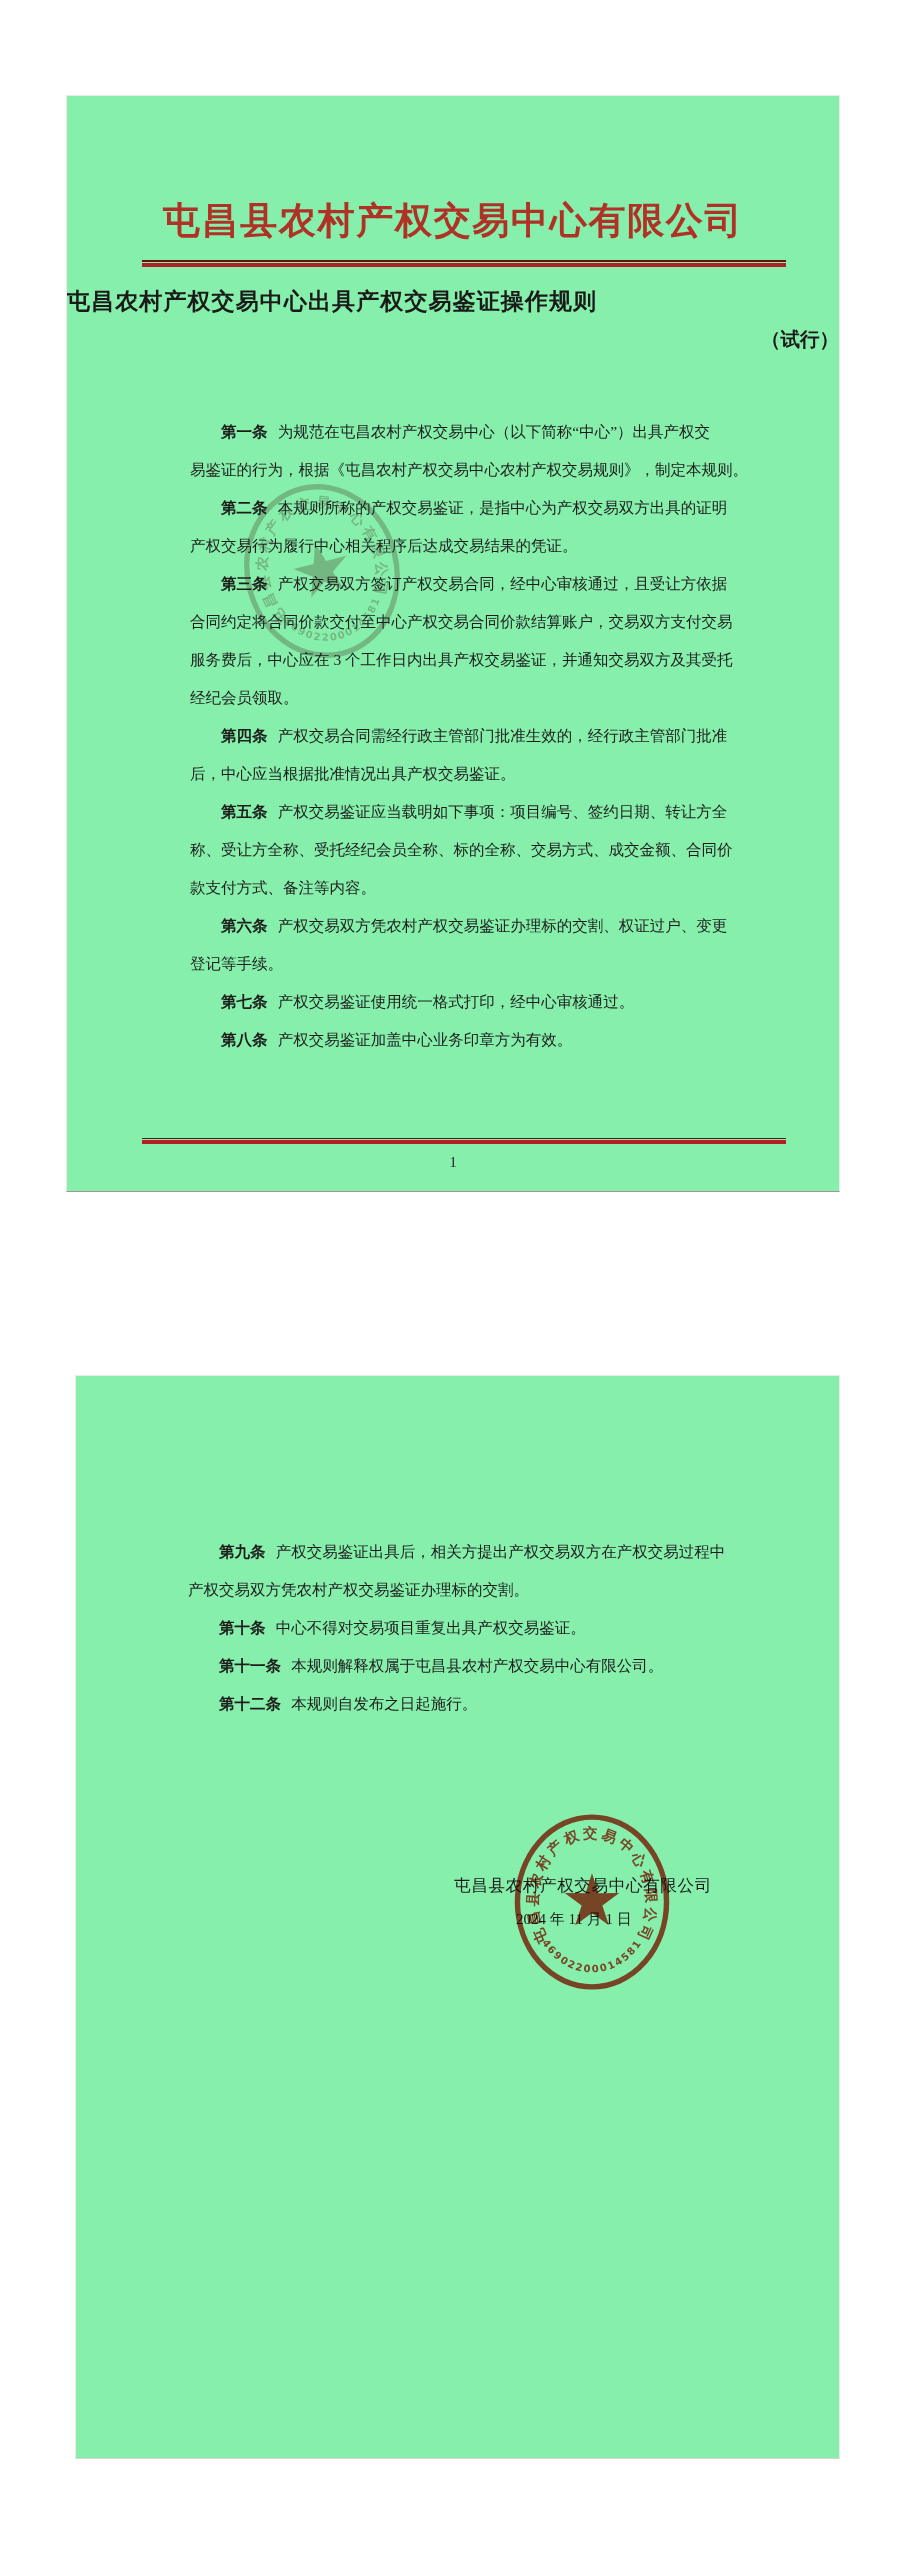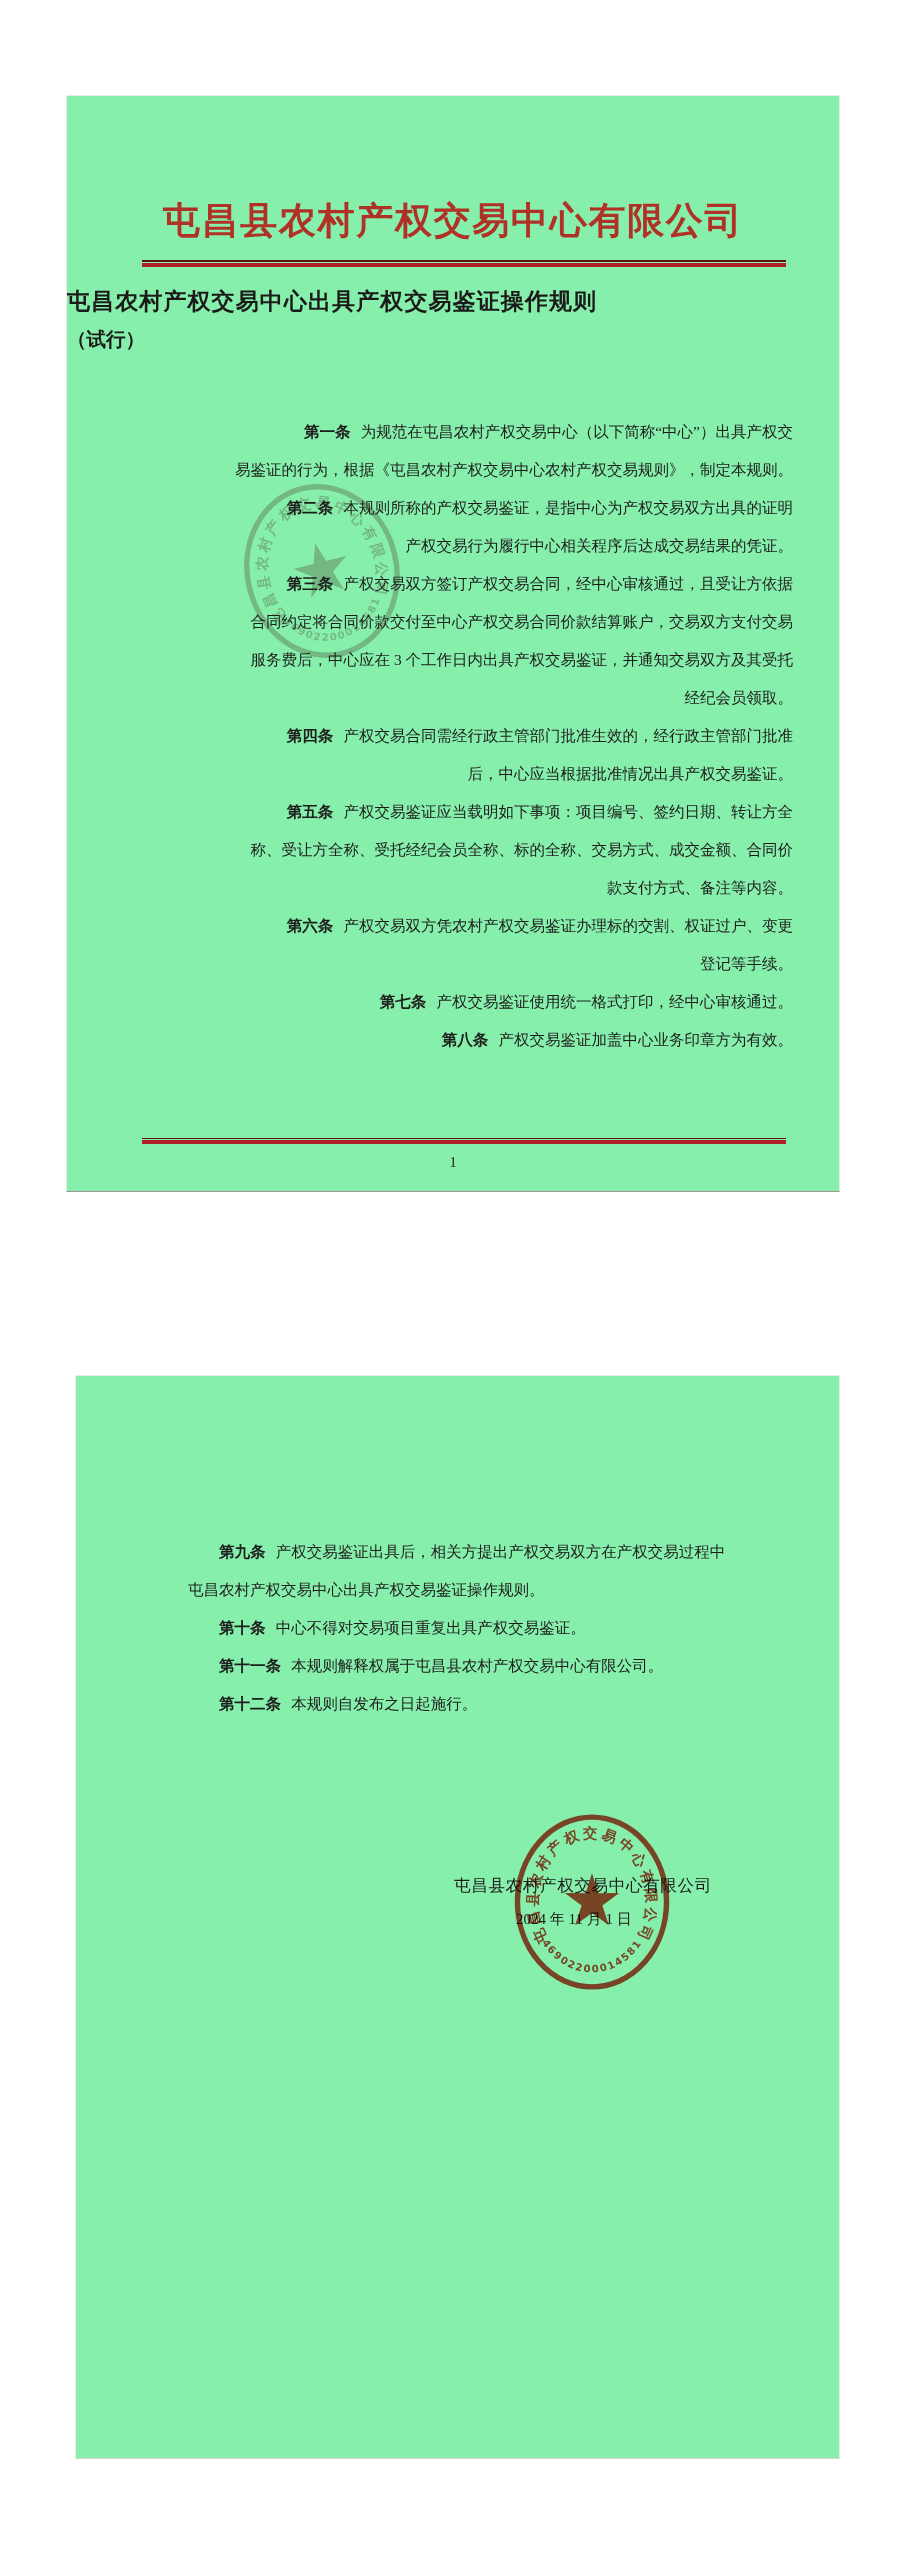--- a/index.html
+++ b/index.html
@@ -31,25 +31,25 @@
   #footer-rule .thin{height:1.1px;margin-bottom:1.1px;}
   #footer-rule .thick{height:3.4px;}
 
   .doc-title{
     position:absolute;top:190px;left:0;width:100%;
     text-align:left;font-size:23px;font-weight:bold;
     letter-spacing:1.1px;color:#1a1a18;white-space:nowrap;
   }
   .doc-subtitle{
     position:absolute;top:230px;left:0;width:100%;
-    text-align:left;font-size:19.5px;font-weight:bold;color:#1a1a18;
+    text-align:right;font-size:19.5px;font-weight:bold;color:#1a1a18;
   }
 
   .body-text{position:absolute;font-size:15.5px;line-height:38px;color:#1d1d1b;}
-  #page1 .body-text{top:317px;left:135px;width:591px;text-align:right;}
+  #page1 .body-text{top:317px;left:123px;width:591px;}
   #page2 .body-text{top:157px;left:112px;width:591px;}
   .line{height:38px;white-space:nowrap;}
   .line.indent{padding-left:31px;}
   .line .head{font-weight:700;margin-right:10.3px;}
   .line .head:empty{margin-right:0;}
 
   .page-number{
     position:absolute;top:1058px;left:0;width:100%;
     text-align:center;font-size:14.3px;color:#222;
   }
@@ -150,21 +150,21 @@
   <div class="page-number">1</div>
 </div>
 
 <div class="page" id="page2">
 
   <div class="body-text">
 
       <div class="line indent"><b class="head">第九条</b><span class="rest">产权交易鉴证出具后，相关方提出产权交易双方在产权交易过程中</span></div>
 
 
-      <div class="line"><b class="head"></b><span class="rest">屯昌农村产权交易中心出具产权交易鉴证操作规则。</span></div>
+      <div class="line"><b class="head"></b><span class="rest">产权交易双方凭农村产权交易鉴证办理标的交割。</span></div>
 
       <div class="line indent"><b class="head">第十条</b><span class="rest">中心不得对交易项目重复出具产权交易鉴证。</span></div>
 
       <div class="line indent"><b class="head">第十一条</b><span class="rest">本规则解释权属于屯昌县农村产权交易中心有限公司。</span></div>
 
       <div class="line indent"><b class="head">第十二条</b><span class="rest">本规则自发布之日起施行。</span></div>
     </div>
 
   <div class="signature-name">屯昌县农村产权交易中心有限公司</div>
 

